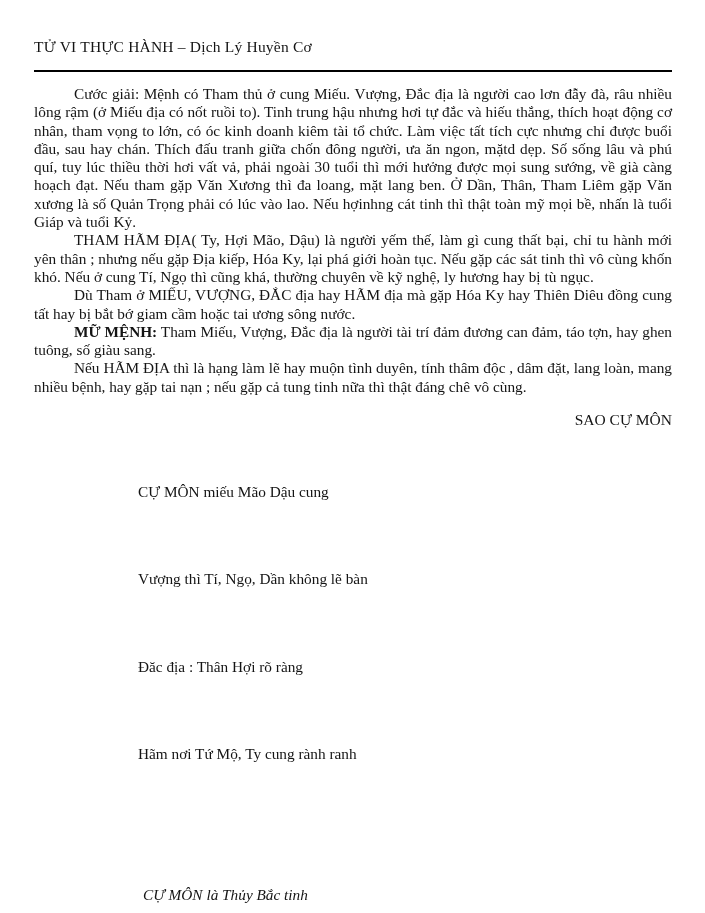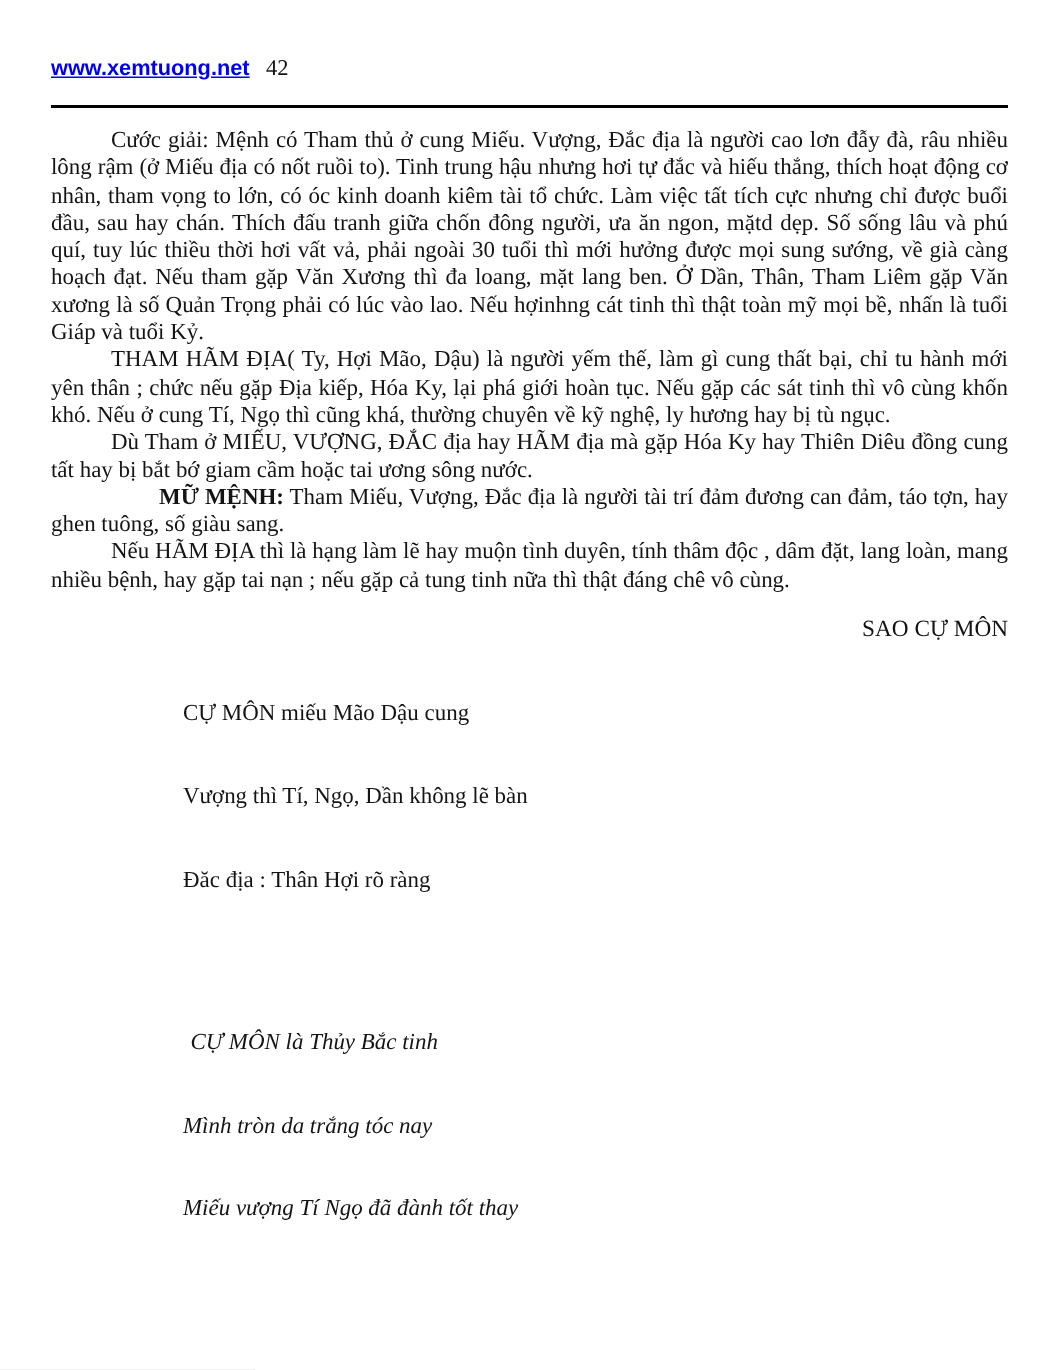--- a/index.html
+++ b/index.html
@@ -37,67 +37,65 @@
     border-top: 2px solid #000000;
     margin: 15px 0 0 0;
   }
   .body-text {
     margin-top: 13px;
     font-size: 15.3px;
     line-height: 18.3px;
     text-align: justify;
   }
   .body-text p { margin: 0; text-indent: 40px; }
-  .body-text b { font-weight: bold; margin-left: 32px; }
+  .body-text b { font-weight: bold; }
   .section-head {
     margin-top: 15px;
     text-align: right;
     font-size: 15.5px;
     line-height: 18.5px;
   }
   .verse {
     margin: 0 0 0 88px;
     font-size: 15.3px;
     line-height: 18.5px;
     white-space: pre-wrap;
   }
-  .verse div { margin: 0; }
+  .verse div { margin: 16px; }
   .verse-italic { font-style: italic; margin-top: 16px; }
   .verse-italic div:first-child { padding-left: 5px; }
 </style>
 </head>
 <body>
 
 <div class="page">
 
   <div class="header">
-    <span class="header-right">
-      <a class="site-link">www.xemtuong.net</a>
-      <span class="page-num">42</span>
-    </span>
+    <span class="header-title">TỬ VI THỰC HÀNH – Dịch Lý Huyền Cơ</span>
   </div>
 
   <hr class="divider">
 
   <div class="body-text">
     <p><span>Cước giải: Mệnh có Tham thủ ở cung Miếu. Vượng, Đắc địa là người cao lơn đẫy đà, râu nhiều lông rậm (ở Miếu địa có nốt ruồi to). Tinh trung hậu nhưng hơi tự đắc và hiếu thắng, thích hoạt động cơ nhân, tham vọng to lớn, có óc kinh doanh kiêm tài tổ chức. Làm việc tất tích cực nhưng chỉ được buổi đầu, sau hay chán. Thích đấu tranh giữa chốn đông người, ưa ăn ngon, mặtd dẹp. Số sống lâu và phú quí, tuy lúc thiều thời hơi vất vả, phải ngoài 30 tuổi thì mới hưởng được mọi sung sướng, về già càng hoạch đạt. Nếu tham gặp Văn Xương thì đa loang, mặt lang ben. Ở Dần, Thân, Tham Liêm gặp Văn xương là số Quản Trọng phải có lúc vào lao. Nếu hợinhng cát tinh thì thật toàn mỹ mọi bề, nhấn là tuổi Giáp và tuổi Kỷ.</span></p>
-    <p><span>THAM HÃM ĐỊA( Ty, Hợi Mão, Dậu) là người yếm thế, làm gì cung thất bại, chỉ tu hành mới yên thân ; chức nếu gặp Địa kiếp, Hóa Ky, lại phá giới hoàn tục. Nếu gặp các sát tinh thì vô cùng khốn khó. Nếu ở cung Tí, Ngọ thì cũng khá, thường chuyên về kỹ nghệ, ly hương hay bị tù ngục.</span></p>
+    <p><span>THAM HÃM ĐỊA( Ty, Hợi Mão, Dậu) là người yếm thế, làm gì cung thất bại, chỉ tu hành mới yên thân ; nhưng nếu gặp Địa kiếp, Hóa Ky, lại phá giới hoàn tục. Nếu gặp các sát tinh thì vô cùng khốn khó. Nếu ở cung Tí, Ngọ thì cũng khá, thường chuyên về kỹ nghệ, ly hương hay bị tù ngục.</span></p>
     <p><span>Dù Tham ở MIẾU, VƯỢNG, ĐẮC địa hay HÃM địa mà gặp Hóa Ky hay Thiên Diêu đồng cung tất hay bị bắt bớ giam cầm hoặc tai ương sông nước.</span></p>
     <p><b>MỮ MỆNH:</b><span> Tham Miếu, Vượng, Đắc địa là người tài trí đảm đương can đảm, táo tợn, hay ghen tuông, số giàu sang.</span></p>
     <p><span>Nếu HÃM ĐỊA thì là hạng làm lẽ hay muộn tình duyên, tính thâm độc , dâm đặt, lang loàn, mang nhiều bệnh, hay gặp tai nạn ; nếu gặp cả tung tinh nữa thì thật đáng chê vô cùng.</span></p>
   </div>
 
   <div class="section-head">
     <div>SAO CỰ MÔN</div>
   </div>
 
   <div class="verse">
     <div>CỰ MÔN miếu Mão Dậu cung</div>
     <div>Vượng thì Tí, Ngọ, Dần không lẽ bàn</div>
     <div>Đăc địa : Thân Hợi rõ ràng</div>
+    <div>Hãm nơi Tứ Mộ, Ty cung rành ranh</div>
   </div>
 
   <div class="verse verse-italic">
     <div>CỰ MÔN là Thủy Bắc tinh</div>
     <div>Mình tròn da trắng tóc nay</div>
     <div>Miếu vượng Tí Ngọ đã đành tốt thay</div>
     
     
     
     

